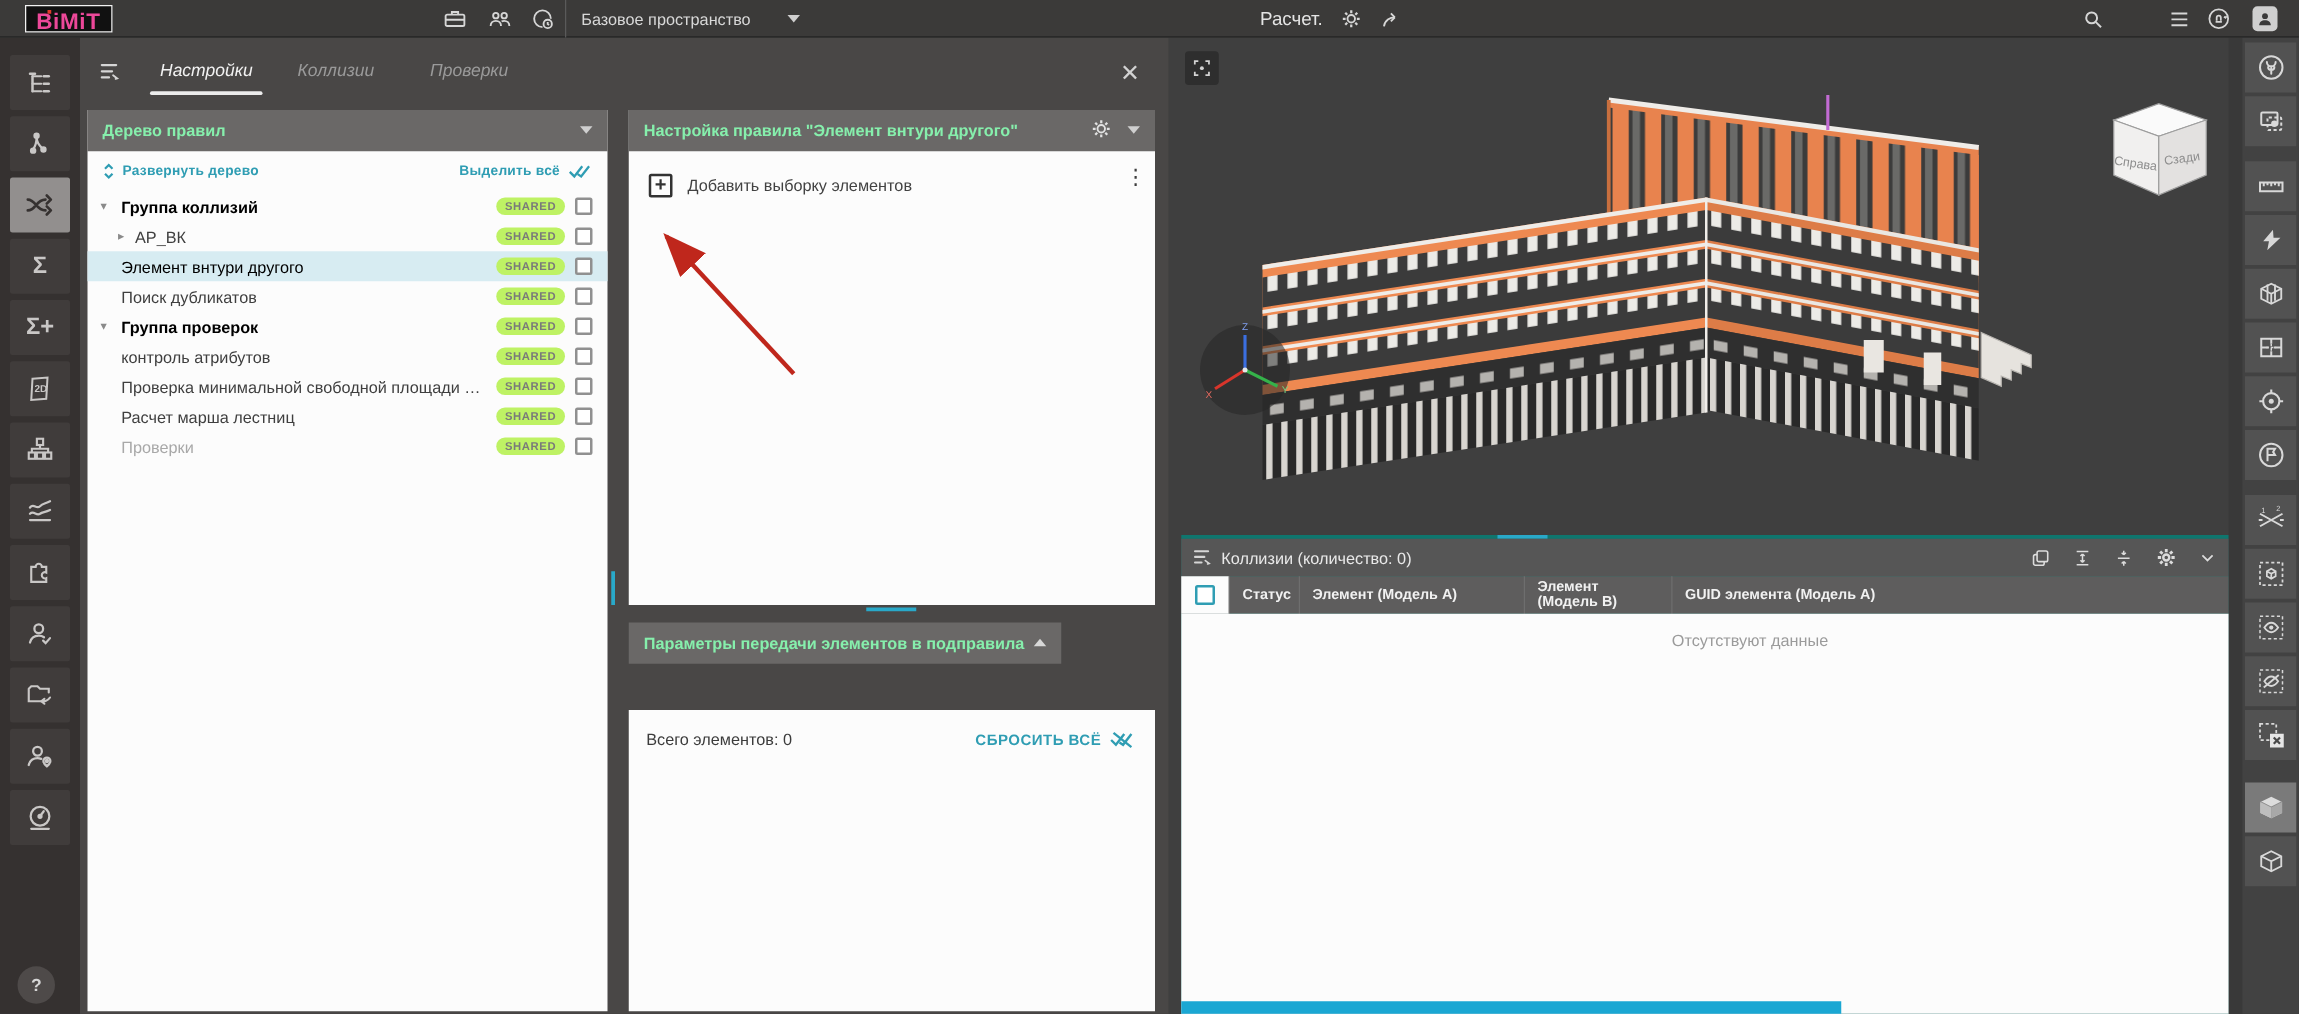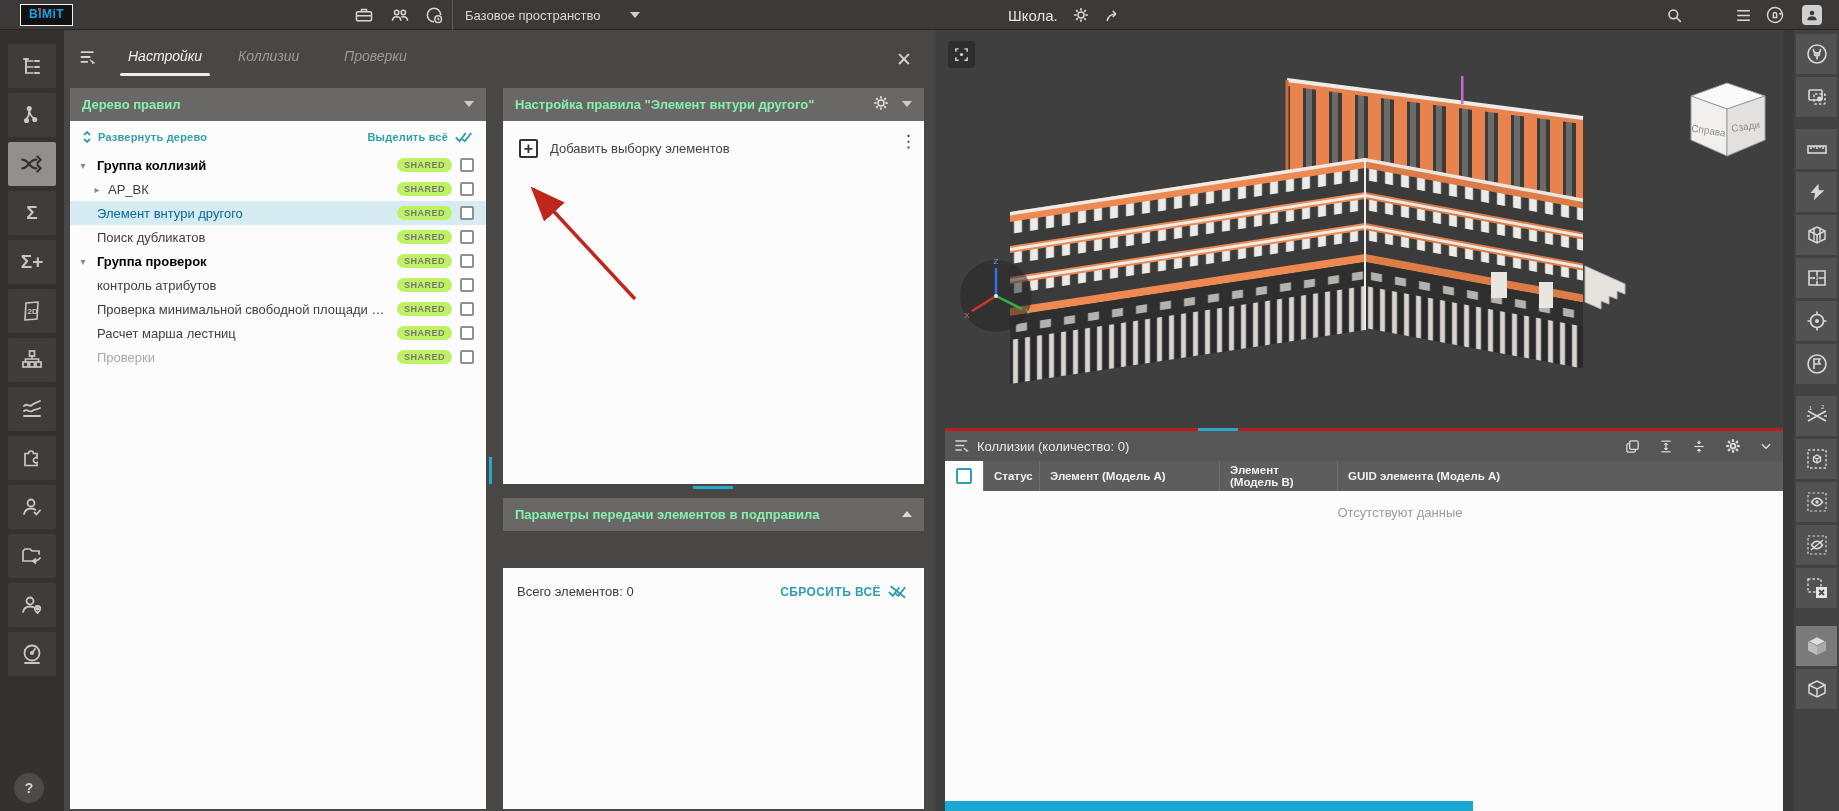--- a/index.html
+++ b/index.html
@@ -3,22 +3,22 @@
 <meta charset="utf-8">
 <style>
   * { margin:0; padding:0; box-sizing:border-box; }
   html,body { width:1839px; height:811px; overflow:hidden; background:#3f3f3f;
               font-family:"Liberation Sans", sans-serif; }
 
   
   .topbar { position:absolute; left:0; top:0; width:1839px; height:30px;
             background:#3b3a39; border-bottom:1px solid #242424; z-index:50; }
   .logo { position:absolute; left:20px; top:4px; height:22px; padding:2px 8px;
-          background:#111; border:1px solid #f2f2f2; color:#0ea5e9; font-weight:bold;
-          font-size:12px; letter-spacing:.5px; }
+          background:#111; border:1px solid #f2f2f2; color:#ec4899; font-weight:bold;
+          font-size:18px; letter-spacing:.5px; }
   .logo .dot { position:absolute; left:17px; top:3px; width:3px; height:3px; background:#e03a2f; }
   .tb-ic { position:absolute; top:3px; width:24px; height:24px; display:flex;
            align-items:center; justify-content:center; cursor:pointer; }
   .tb-divider { position:absolute; left:452px; top:0; width:1px; height:30px; background:#5a5a5a; }
   .workspace { position:absolute; left:465px; top:0; height:30px; display:flex; align-items:center;
                color:#d8d8d8; font-size:13px; }
   .caret { width:0; height:0; border-left:5px solid transparent; border-right:5px solid transparent;
            border-top:6px solid #cfcfcf; display:inline-block; }
   .ws-caret { position:absolute; left:630px; top:12px; }
   .project { position:absolute; left:1008px; top:0; height:30px; display:flex; align-items:center;
@@ -55,21 +55,21 @@
   
   .tree-panel { position:absolute; left:6px; top:58px; width:416px; height:721px; background:#fcfcfc; }
   .tree-toolbar { height:31px; display:flex; align-items:center; padding:16px 12px;
                   font-size:11px; font-weight:bold; color:#2f9db3; }
   .tree-toolbar .spacer { flex:1; }
   .tlink { display:flex; align-items:center; gap:6px; cursor:pointer; letter-spacing:.2px; }
   .trow { height:24px; display:flex; align-items:center; font-size:13px; color:#3f3f3f;
           position:relative; padding-right:12px; cursor:pointer; }
   .trow.bold .tw-label { font-weight:bold; color:#000000; }
   .trow.selected { background:#d7ecf2; }
-  .trow.selected .tw-label { color:#0369a1; }
+  .trow.selected .tw-label { color:#000000; }
   .trow.disabled .tw-label { color:#a8a8a8; }
   .tw-arrow { position:absolute; font-size:10px; color:#8a8a8a; width:10px; text-align:center; }
   .arr-g { left:8px; } .arr-i { left:22px; }
   .tw-label { position:absolute; left:27px; white-space:nowrap; overflow:hidden;
               text-overflow:ellipsis; max-width:290px; }
   .trow.indent .tw-label { left:38px; }
   .badge { position:absolute; right:34px; background:#bef264; color:#7a7a7a; font-size:9px;
            font-weight:bold; letter-spacing:.5px; padding:2px 7px; border-radius:8px; }
   .cb { position:absolute; right:12px; width:14px; height:14px; border:2px solid #909090;
         border-radius:2px; background:#fff; cursor:pointer; }
@@ -83,39 +83,39 @@
               font-size:16px; font-weight:bold; display:flex; align-items:center; justify-content:center;
               line-height:1; cursor:pointer; }
   .kebab { position:absolute; right:14px; top:16px; font-size:17px; color:#3d3d3d; cursor:pointer;
            letter-spacing:0; line-height:.55; text-align:center; width:10px; }
   .annot-arrow { position:absolute; left:0; top:0; pointer-events:none; z-index:5; }
   .hdr-gear { position:absolute; right:34px; top:6px; cursor:pointer; }
 
   .h-handle { position:absolute; left:629px; top:456px; width:40px; height:3px; background:#29a9c9; }
   .v-handle { position:absolute; left:425px; top:427px; width:3px; height:27px; background:#29a9c9; }
 
-  .transfer-hdr { position:absolute; left:439px; top:468px; width:421px; }
+  .transfer-hdr { position:absolute; left:439px; top:468px; width:346px; }
   .view-hdr { position:absolute; left:439px; top:505px; width:421px; }
   .view-body { position:absolute; left:439px; top:538px; width:421px; height:241px; background:#fcfcfc;
                font-size:13px; color:#3c3c3c; }
   .total-line { display:flex; align-items:center; padding:16px 16px 0 14px; }
   .total-line .spacer { flex:1; }
   .reset-link { color:#2f9db3; font-size:12px; font-weight:bold; letter-spacing:.4px;
                 display:flex; align-items:center; gap:6px; cursor:pointer; }
 
   
   .viewport { position:absolute; left:935px; top:30px; width:848px; height:781px; background:#3f3f3f; }
   .building { position:absolute; left:0; top:0; }
   .focus-btn { position:absolute; left:13px; top:11px; width:27px; height:27px; background:#2e2e2e;
                border-radius:3px; display:flex; align-items:center; justify-content:center; cursor:pointer; }
   .navcube { position:absolute; left:746px; top:42px; cursor:pointer; }
   .axes { position:absolute; left:21px; top:224px; }
 
   
-  .collisions { position:absolute; left:10px; top:398px; right:0; bottom:0; background:#b91c1c; }
+  .collisions { position:absolute; left:10px; top:398px; right:0; bottom:0; background:#0f766e; }
   .tabline { position:absolute; left:253px; top:0; width:40px; height:3px; background:#29a9c9; }
   .coll-head { position:absolute; left:0; top:3px; right:0; height:30px; background:#565656;
                display:flex; align-items:center; color:#e9e9e9; font-size:13px; }
   .coll-title { margin-left:32px; }
   .coll-actions { position:absolute; right:10px; top:0; height:30px; display:flex; align-items:center; gap:17px; }
   .coll-thead { position:absolute; left:0; top:33px; right:0; height:30px; background:#5e5d5d; display:flex; }
   .th { border-left:1px solid #6e6e6e; color:#f1f1f1; font-size:11.5px; font-weight:bold;
         display:flex; align-items:center; padding:0 10px; height:30px; }
   .th-cb { width:38px; background:#fcfcfc; border-left:none; display:flex; align-items:center; justify-content:center; }
   .cb-blue { width:16px; height:16px; border:2px solid #2f9db3; border-radius:2px; background:#fff; cursor:pointer; }
@@ -160,21 +160,21 @@
       </svg>
   </div>
   <div class="tb-divider"></div>
 
   <div class="workspace">
       <span>Базовое пространство</span>
     </div>
   <span class="caret ws-caret"></span>
 
   <div class="project">
-    <span>Школа.</span>
+    <span>Расчет.</span>
     <span>
       <svg width="18" height="18" viewBox="0 0 24 24">
           <circle cx="12" cy="12" r="4" fill="none" stroke="#d6d6d6" stroke-width="2"></circle>
           <g stroke="#d6d6d6" stroke-width="2.4">
             <line x1="12" y1="3" x2="12" y2="6"></line>
             <line x1="12" y1="18" x2="12" y2="21"></line>
             <line x1="3" y1="12" x2="6" y2="12"></line>
             <line x1="18" y1="12" x2="21" y2="12"></line>
             <line x1="5.6" y1="5.6" x2="7.7" y2="7.7"></line>
             <line x1="16.3" y1="16.3" x2="18.4" y2="18.4"></line>

